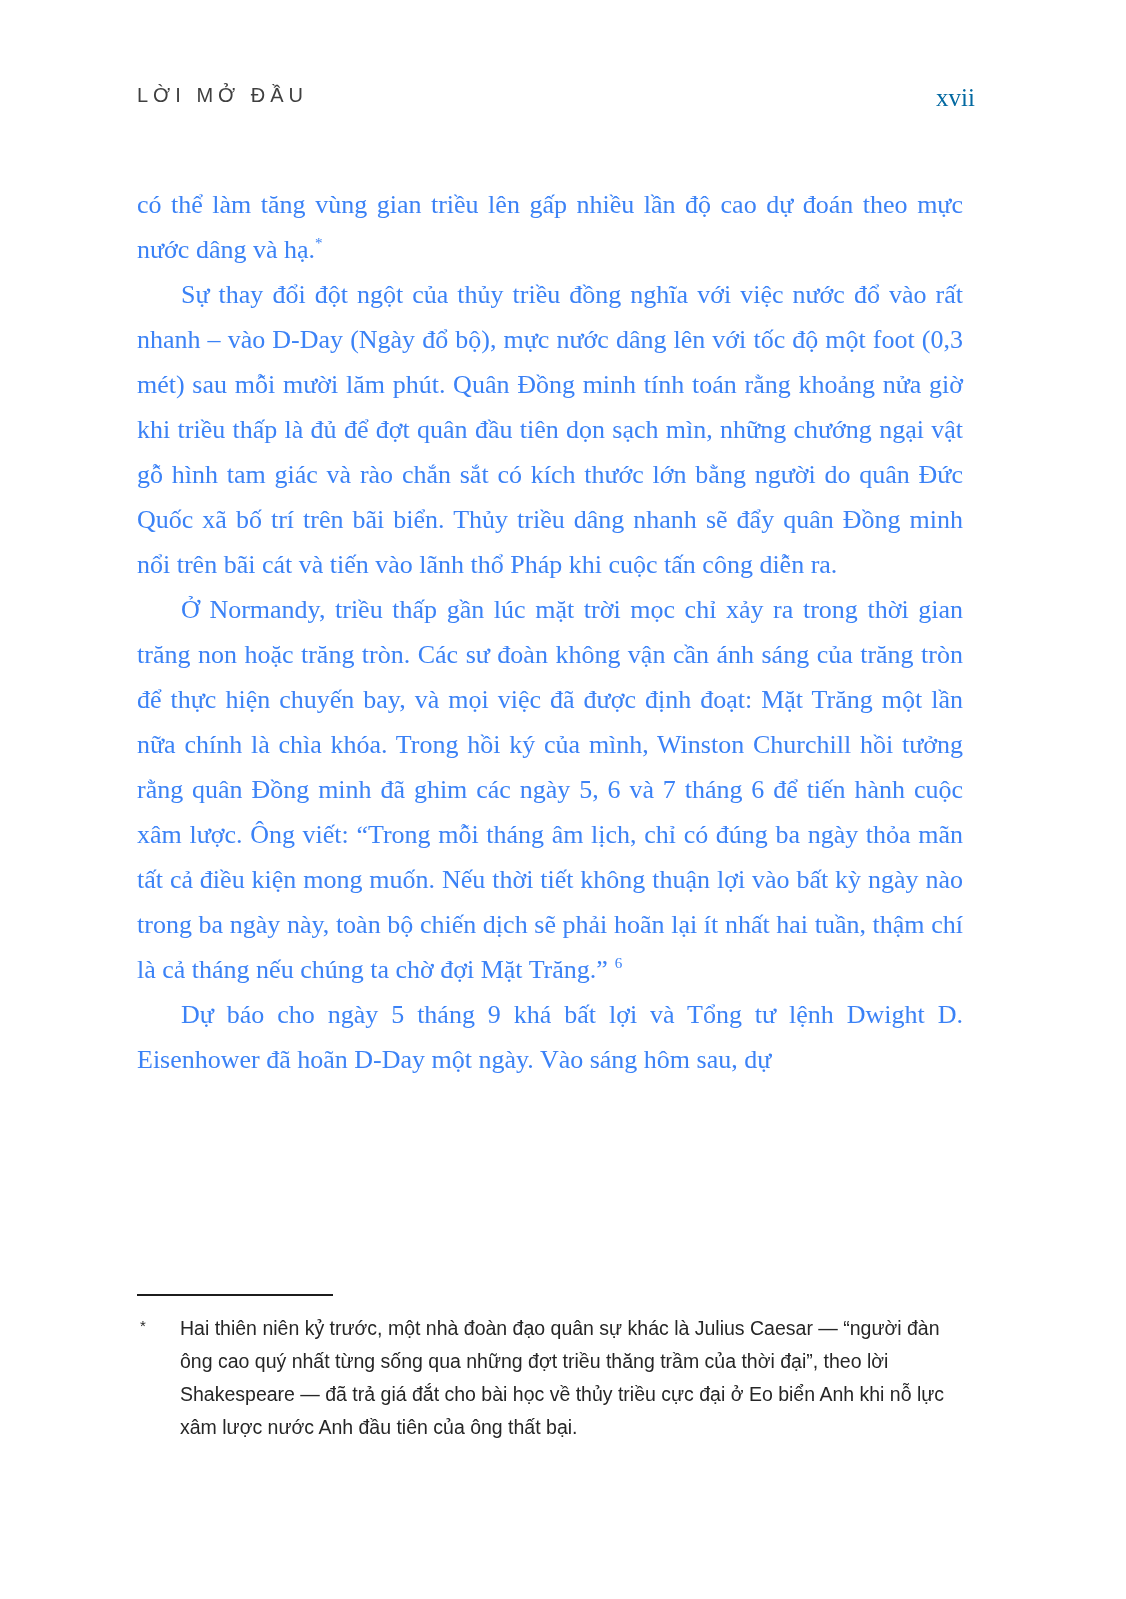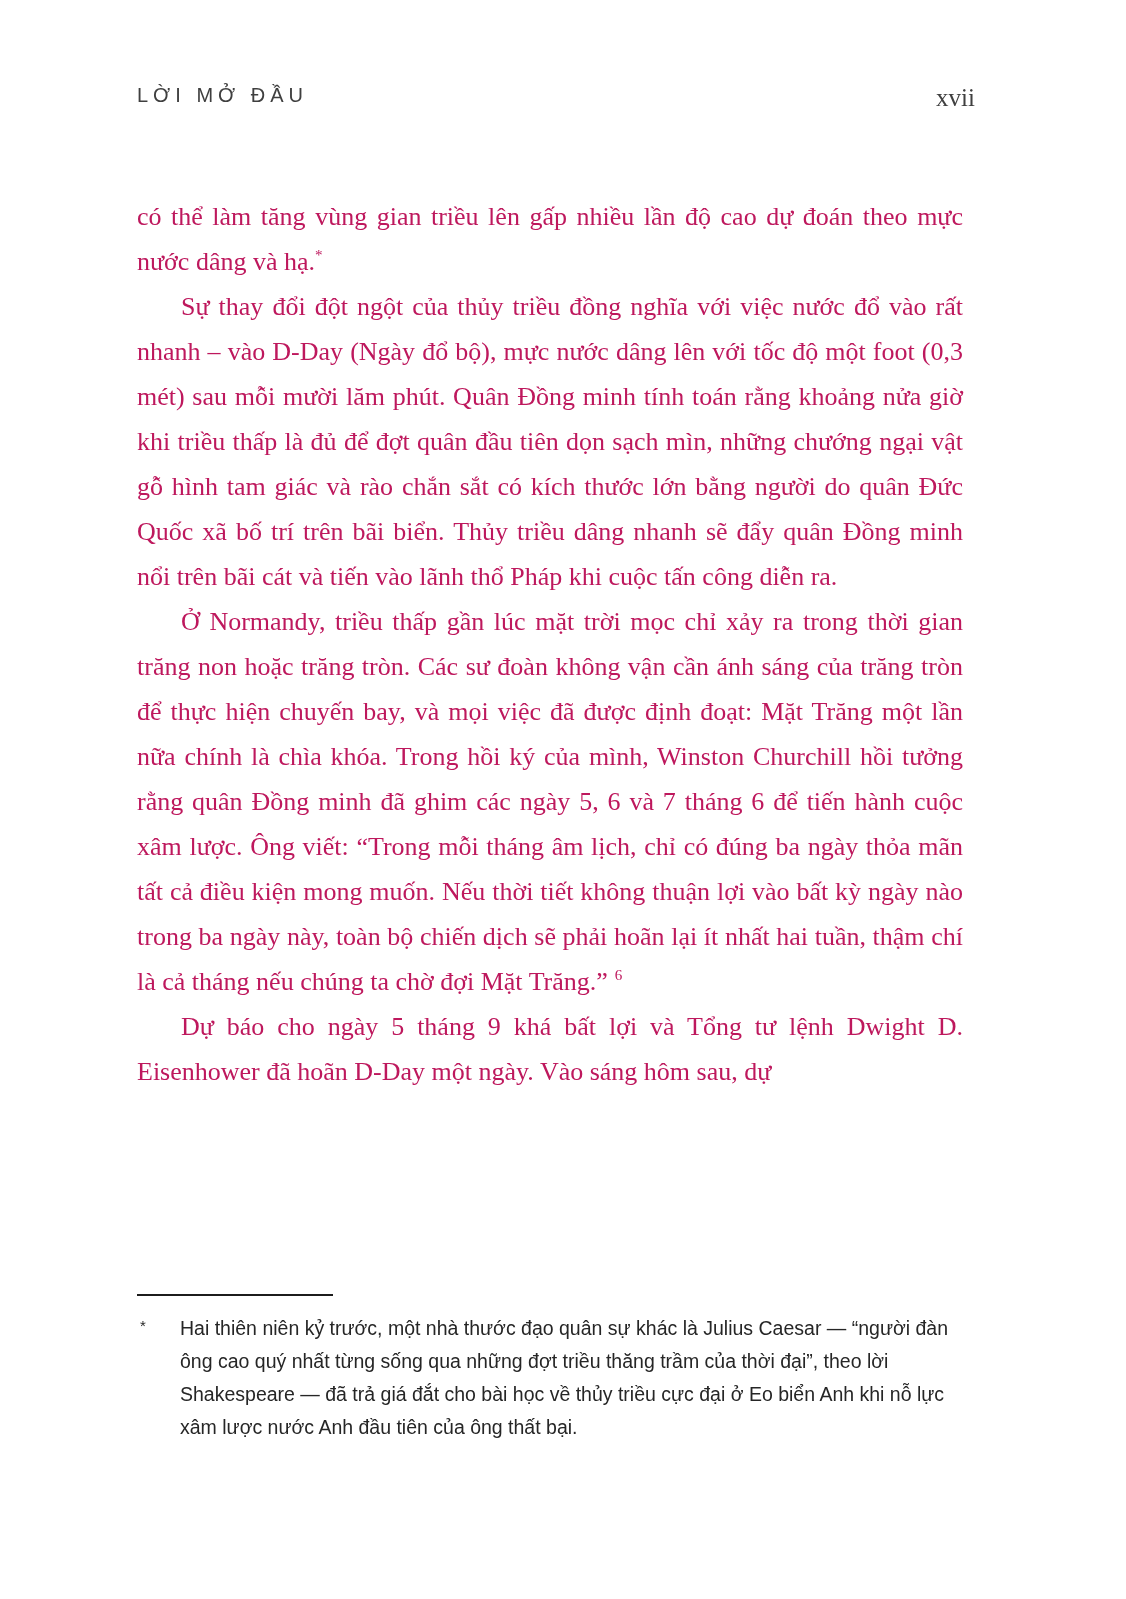--- a/index.html
+++ b/index.html
@@ -35,31 +35,31 @@
     font-weight: 400;
     letter-spacing: 5px;
     color: #3f3f3f;
   }
   .page-number {
     position: absolute;
     right: 0;
     top: 2px;
     font-family: "Liberation Serif", serif;
     font-size: 25px;
-    color: #404040;
+    color: #0369a1;
   }
   .body-text {
     position: absolute;
-    top: 194px;
+    top: 182px;
     left: 137px;
     width: 826px;
     font-size: 26px;
     line-height: 45px;
     text-align: justify;
-    color: #be185d;
+    color: #3b82f6;
   }
   .para {
     margin: 0;
   }
   .para.indent {
     text-indent: 44px;
     font-family: Liberation Serif, serif;
   }
   sup.fn-ref {
     font-size: 0.58em;
@@ -114,17 +114,17 @@
 
     <p class="para indent"><span>Ở Normandy, triều thấp gần lúc mặt trời mọc chỉ xảy ra trong thời gian trăng non hoặc trăng tròn. Các sư đoàn không vận cần ánh sáng của trăng tròn để thực hiện chuyến bay, và mọi việc đã được định đoạt: Mặt Trăng một lần nữa chính là chìa khóa. Trong hồi ký của mình, Winston Churchill hồi tưởng rằng quân Đồng minh đã ghim các ngày 5, 6 và 7 tháng 6 để tiến hành cuộc xâm lược. Ông viết: “Trong mỗi tháng âm lịch, chỉ có đúng ba ngày thỏa mãn tất cả điều kiện mong muốn. Nếu thời tiết không thuận lợi vào bất kỳ ngày nào trong ba ngày này, toàn bộ chiến dịch sẽ phải hoãn lại ít nhất hai tuần, thậm chí là cả tháng nếu chúng ta chờ đợi Mặt Trăng.”</span><sup class="fn-ref spaced">6</sup></p>
 
     <p class="para indent"><span>Dự báo cho ngày 5 tháng 9 khá bất lợi và Tổng tư lệnh Dwight D. Eisenhower đã hoãn D-Day một ngày. Vào sáng hôm sau, dự</span></p>
   </div>
 
   <div class="footnote-block">
     <div class="fn-rule"></div>
     <div class="fn-body">
       <span class="fn-marker">*</span>
-      <span>Hai thiên niên kỷ trước, một nhà thước đạo quân sự khác là Julius Caesar — “người đàn ông cao quý nhất từng sống qua những đợt triều thăng trầm của thời đại”, theo lời Shakespeare — đã trả giá đắt cho bài học về thủy triều cực đại ở Eo biển Anh khi nỗ lực xâm lược nước Anh đầu tiên của ông thất bại.</span>
+      <span>Hai thiên niên kỷ trước, một nhà đoàn đạo quân sự khác là Julius Caesar — “người đàn ông cao quý nhất từng sống qua những đợt triều thăng trầm của thời đại”, theo lời Shakespeare — đã trả giá đắt cho bài học về thủy triều cực đại ở Eo biển Anh khi nỗ lực xâm lược nước Anh đầu tiên của ông thất bại.</span>
     </div>
   </div>
 
 </div>
 
 </body></html>

